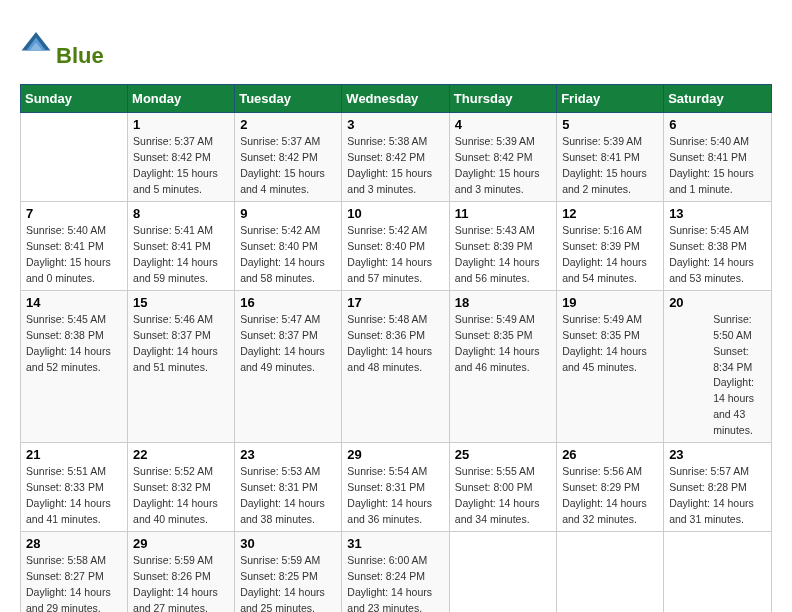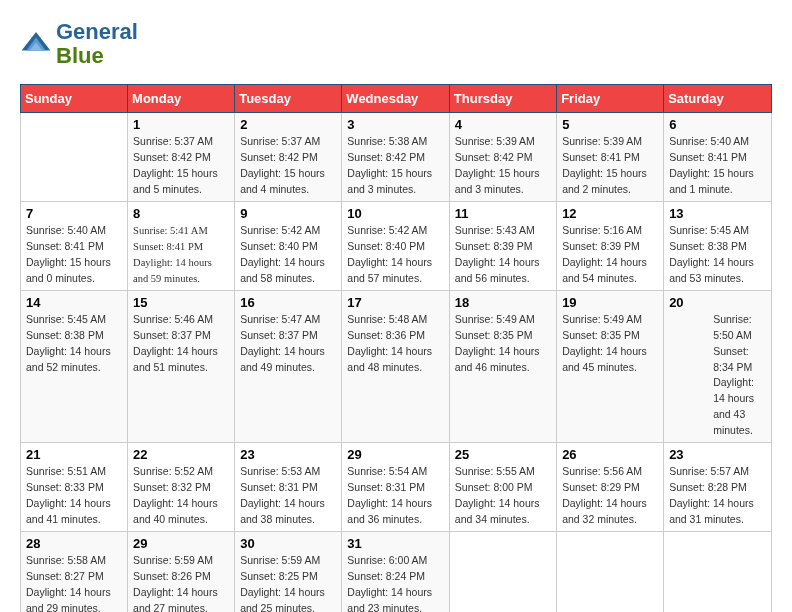--- a/index.html
+++ b/index.html
@@ -46,21 +46,21 @@
     .location-title {
       font-size: 16px;
       color: #555;
     }
     table {
       width: 100%;
       border-collapse: collapse;
       font-size: 11px;
     }
     thead tr th {
-      background-color: #ef4444;
+      background-color: #15803d;
       color: #fff;
       padding: 6px 4px;
       text-align: left;
       font-size: 13px;
       font-weight: bold;
       border: 1px solid #1e5276;
     }
     tbody tr td {
       border: 1px solid #ccc;
       padding: 4px 5px;
@@ -91,21 +91,21 @@
 <body>
 
 <div class="header">
   <div class="logo">
     <svg class="logo-icon" viewBox="0 0 40 40">
       <polygon points="20,5 38,28 2,28" fill="#2a6496"></polygon>
       <polygon points="20,12 32,28 8,28" fill="#5b9bd5"></polygon>
       <polygon points="20,18 28,28 12,28" fill="#8ab8e0"></polygon>
     </svg>
     <div class="logo-text">
-      <span>General</span><br><span style="color:#4d7c0f;">Blue</span>
+      <br><span style="color:#4d7c0f;">Blue</span>
     </div>
   </div>
   <div class="title-block">
     <div class="month-title"></div>
     <div class="location-title"></div>
   </div>
 </div>
 
 <table>
   <thead>
@@ -168,21 +168,21 @@
       <tr>
         <td>
           <span class="day-number">7</span>
           <div class="day-info" style="white-space: pre-line;">Sunrise: 5:40 AM
 Sunset: 8:41 PM
 Daylight: 15 hours
 and 0 minutes.</div>
         </td>
         <td>
           <span class="day-number">8</span>
-          <div class="day-info" style="white-space: pre-line; font-family: Liberation Serif, serif;">Sunrise: 5:41 AM
+          <div class="day-info" style="white-space: pre-line;">Sunrise: 5:41 AM
 Sunset: 8:41 PM
 Daylight: 14 hours
 and 59 minutes.</div>
         </td>
         <td>
           <span class="day-number">9</span>
           <div class="day-info" style="white-space: pre-line;">Sunrise: 5:42 AM
 Sunset: 8:40 PM
 Daylight: 14 hours
 and 58 minutes.</div>

